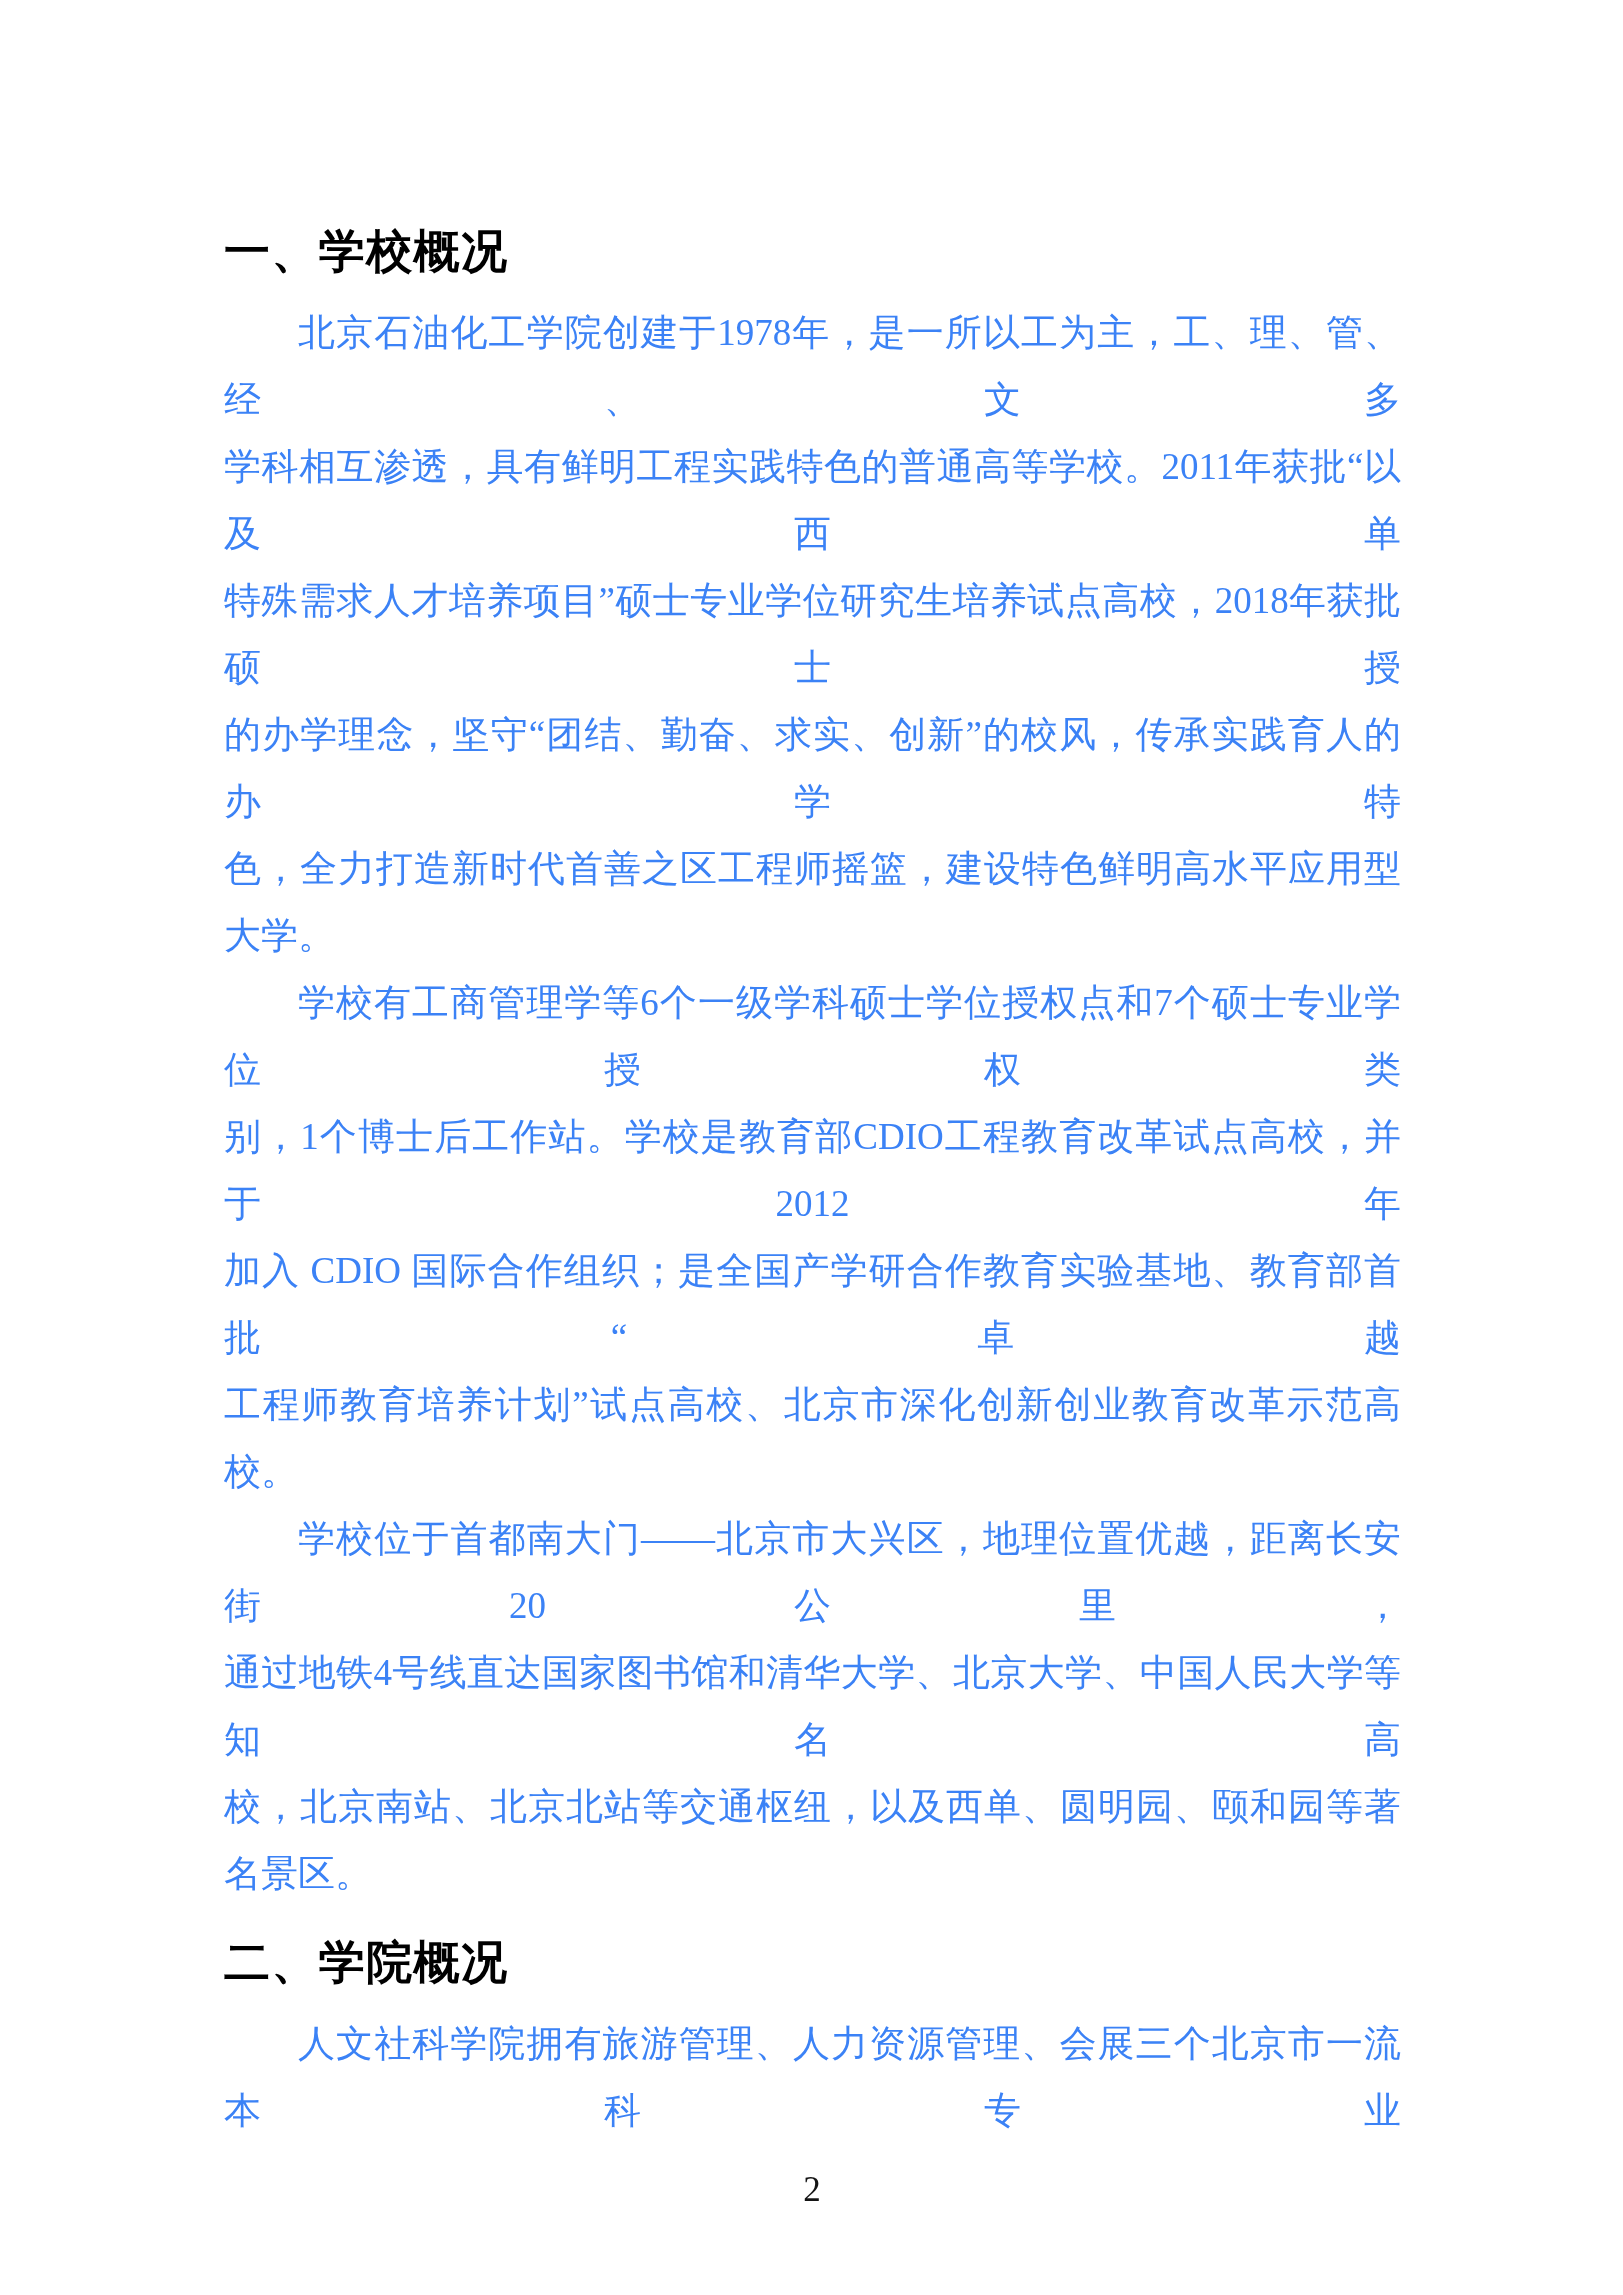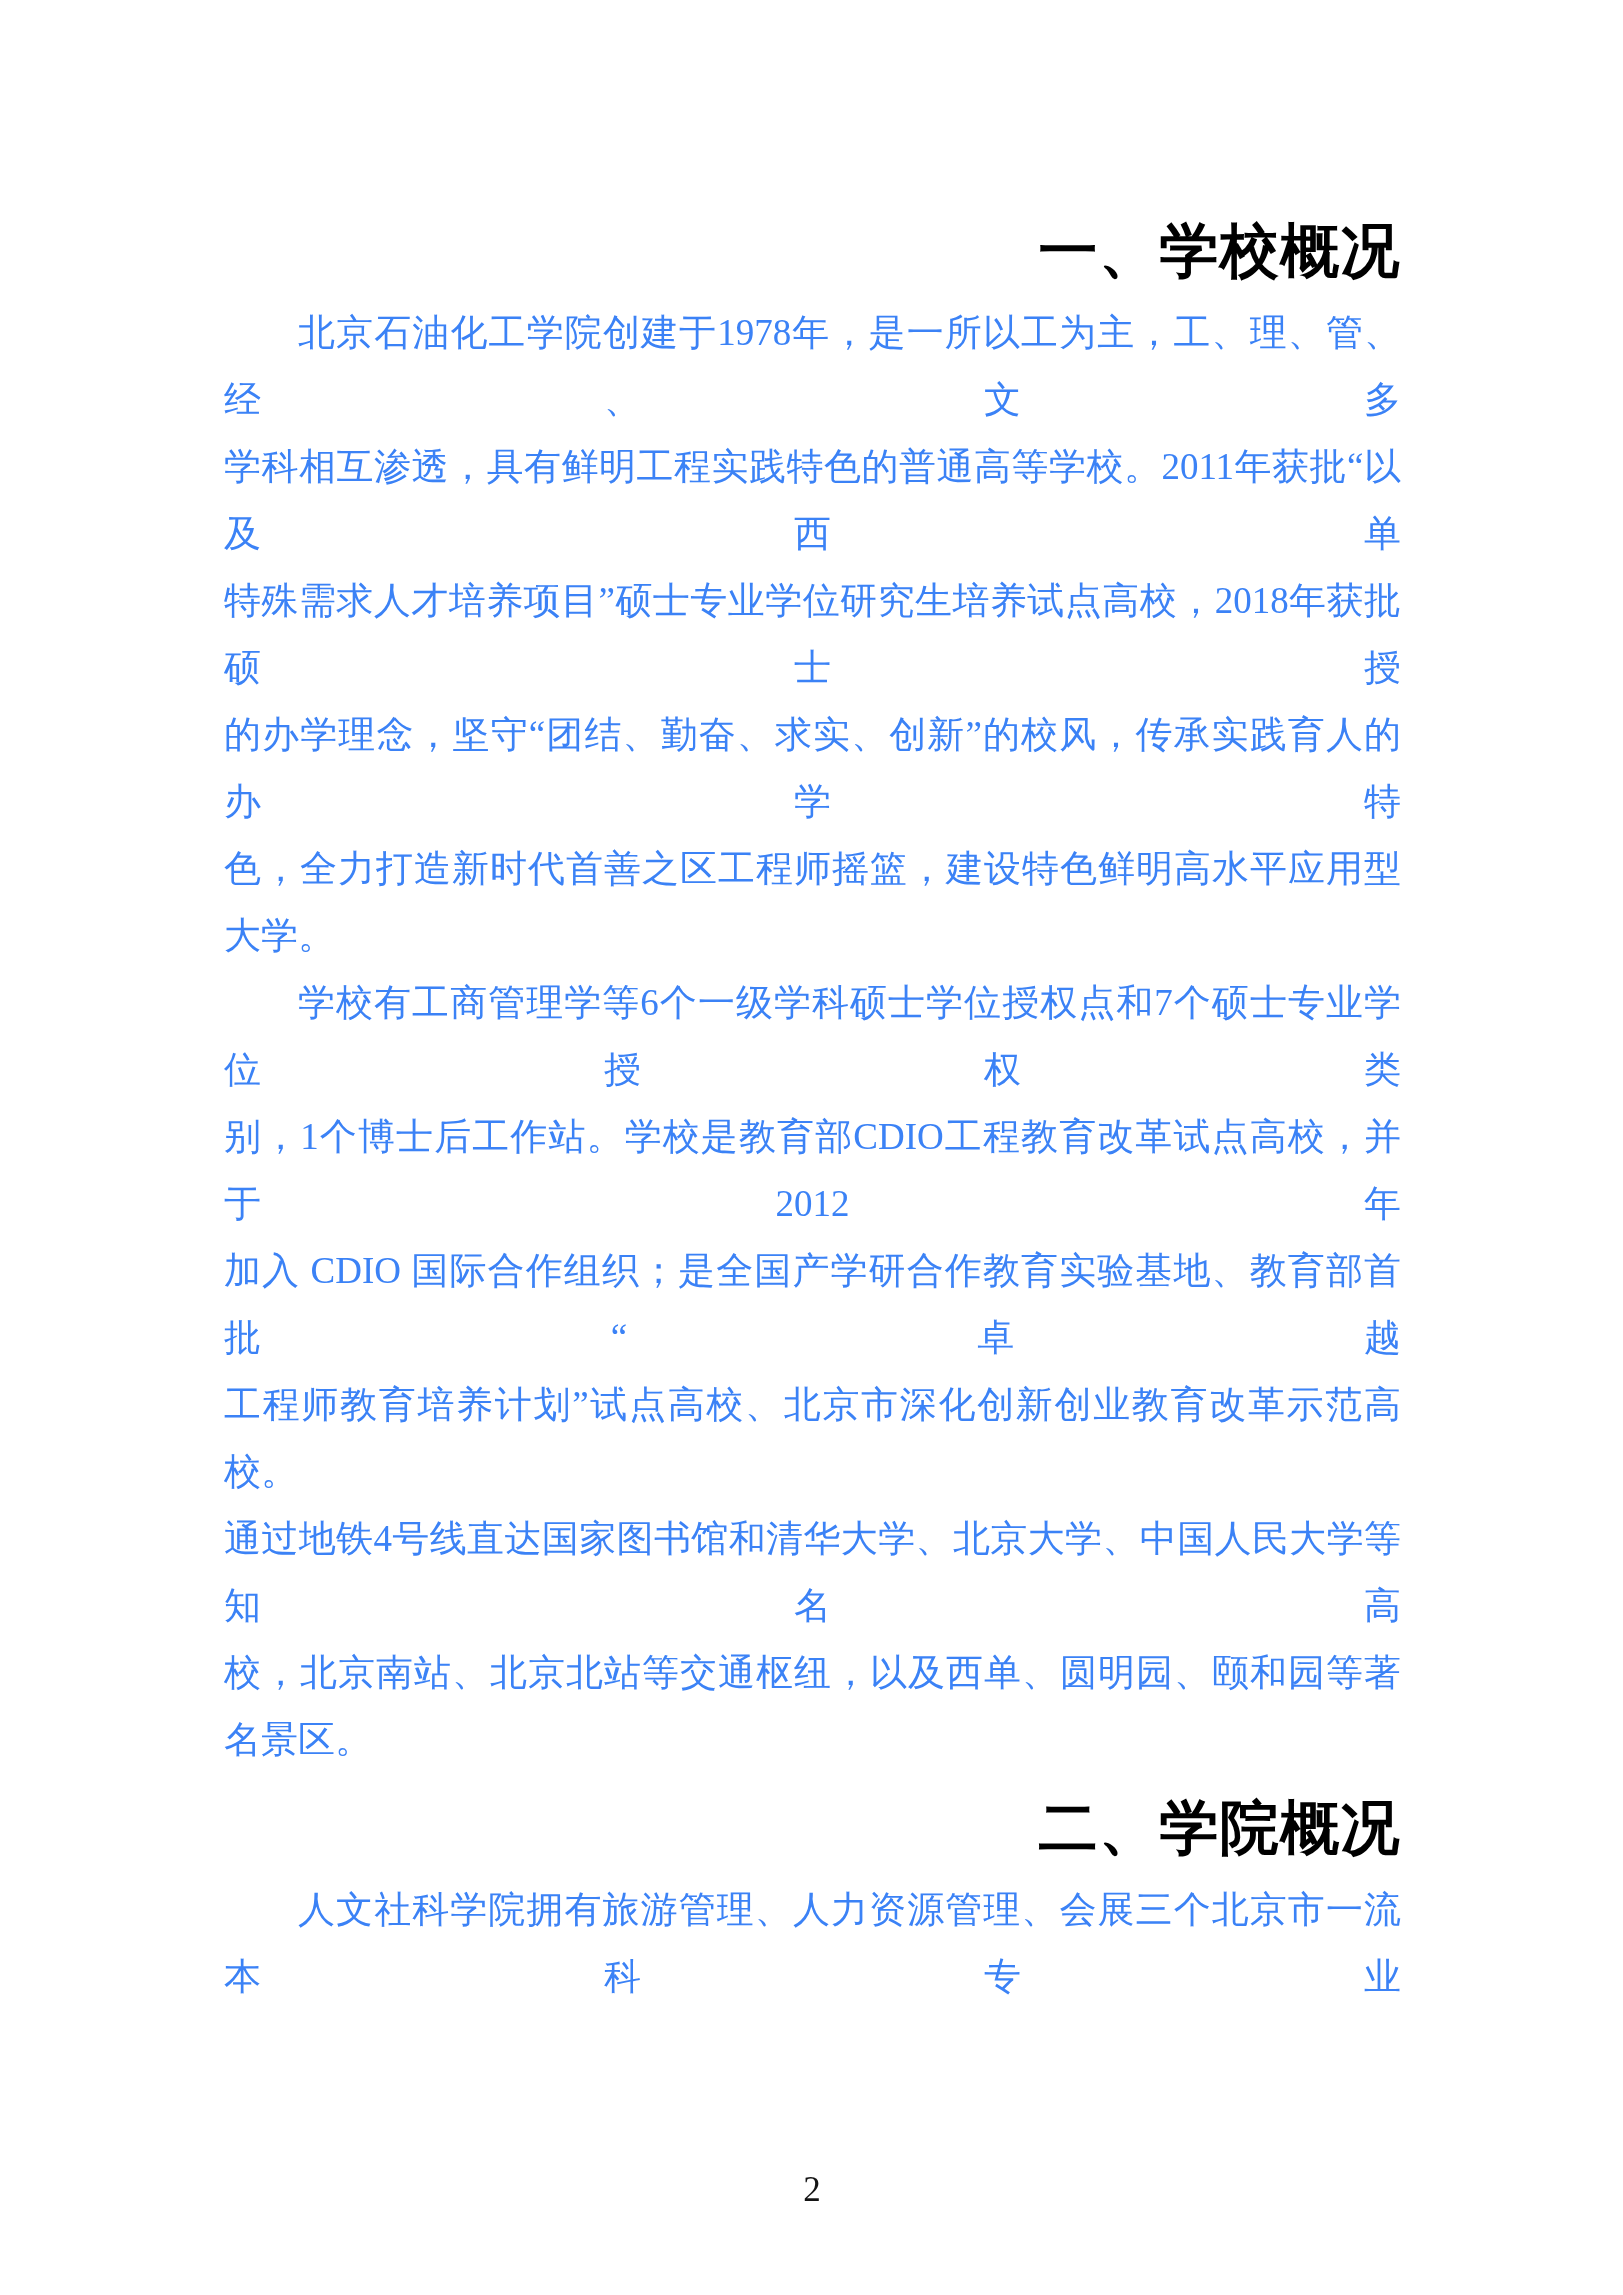--- a/index.html
+++ b/index.html
@@ -18,25 +18,25 @@
   .content {
     position: absolute;
     left: 224px;
     top: 221px;
     width: 1177px;
   }
   .heading {
     font-family: "Liberation Sans", "DejaVu Sans", sans-serif;
     font-weight: bold;
     color: #000000;
-    font-size: 59px;
+    font-size: 46px;
     line-height: 60px;
     margin: 25px 0 18px 0;
     letter-spacing: 1.4px;
-    text-align: right;
+    text-align: left;
   }
   .heading.first {
     margin-top: 0;
   }
   .paragraph {
     margin: 0;
   }
   .line {
     font-family: "Liberation Serif", "DejaVu Serif", serif;
     color: #3b82f6;
@@ -76,20 +76,21 @@
         <div class="line">的办学理念，坚守“团结、勤奋、求实、创新”的校风，传承实践育人的办学特</div>
         <div class="line para-last">色，全力打造新时代首善之区工程师摇篮，建设特色鲜明高水平应用型大学。</div>
       </div>
       <div class="paragraph">
         <div class="line para-first">学校有工商管理学等6个一级学科硕士学位授权点和7个硕士专业学位授权类</div>
         <div class="line">别，1个博士后工作站。学校是教育部CDIO工程教育改革试点高校，并于2012年</div>
         <div class="line">加入 CDIO 国际合作组织；是全国产学研合作教育实验基地、教育部首批“卓越</div>
         <div class="line para-last">工程师教育培养计划”试点高校、北京市深化创新创业教育改革示范高校。</div>
       </div>
       <div class="paragraph">
+        <div class="line para-first">学校位于首都南大门——北京市大兴区，地理位置优越，距离长安街20公里，</div>
         <div class="line">通过地铁4号线直达国家图书馆和清华大学、北京大学、中国人民大学等知名高</div>
         <div class="line para-last">校，北京南站、北京北站等交通枢纽，以及西单、圆明园、颐和园等著名景区。</div>
       </div>
       <div class="heading">二、学院概况</div>
       <div class="paragraph">
         <div class="line para-first">人文社科学院拥有旅游管理、人力资源管理、会展三个北京市一流本科专业</div>
       </div>
     </div>
   <div class="page-number">2</div>
 </div>

